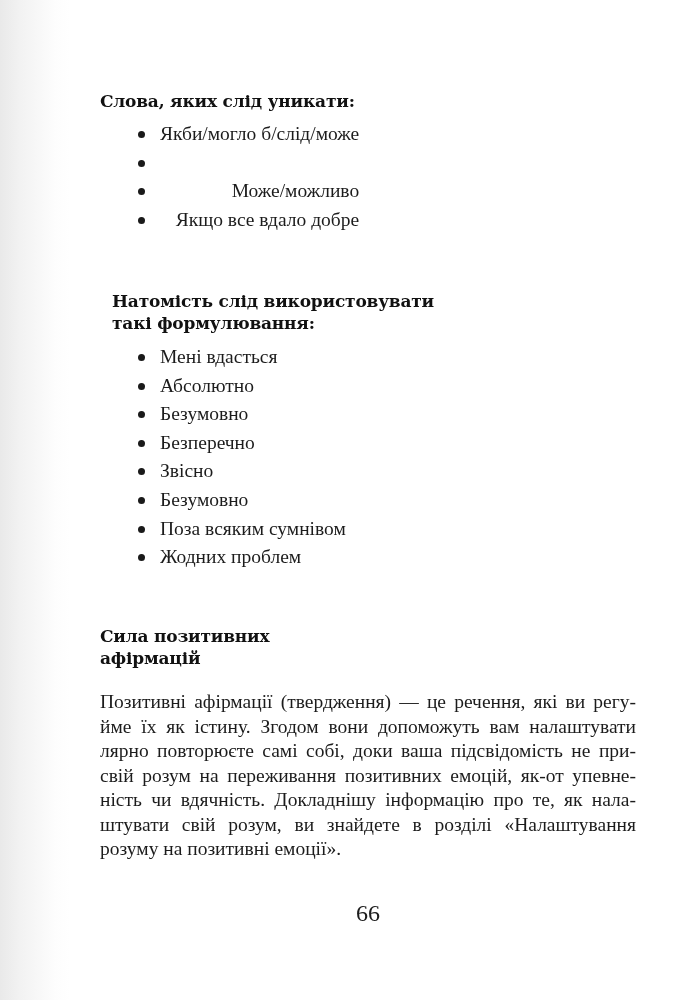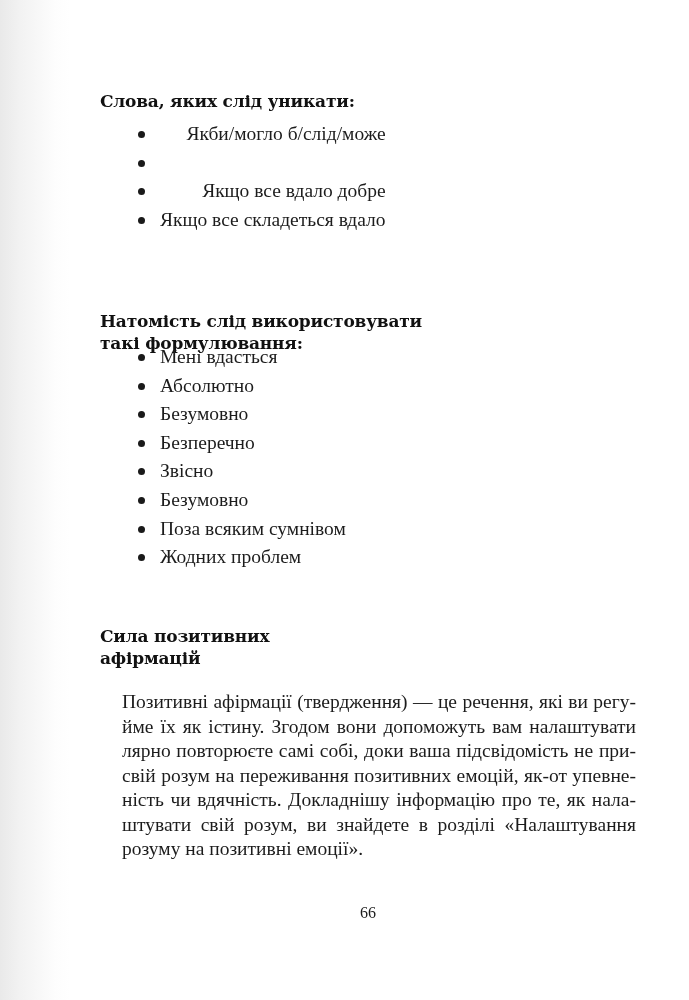--- a/index.html
+++ b/index.html
@@ -25,21 +25,21 @@
   .heading {
     font-family: "DejaVu Serif", serif;
     font-weight: bold;
     font-size: 17px;
     line-height: 22px;
     margin: 0;
     color: #111;
     letter-spacing: -0.2px;
   }
   .h1 { position: absolute; top: 90px; left: 0; }
-  .h2 { position: absolute; top: 290px; left: 0; margin-top: 20px; }
+  .h2 { position: absolute; top: 290px; left: 12px; }
   .h3 { position: absolute; top: 625px; left: 0; }
 
   .list {
     position: absolute;
     left: 0;
     margin: 0;
     padding: 0;
     list-style: none;
   }
   .list1 { top: 120px; text-align: right; }
@@ -71,48 +71,47 @@
     font-size: 19.5px;
     line-height: 24.5px;
     text-align: justify;
     color: #1c1c1c;
   }
   .para .ln {
     display: block;
     text-align: justify;
     text-align-last: justify;
     white-space: nowrap;
-    margin-left: 22px;
   }
   .para .ln.last {
     text-align-last: left;
   }
   .page-number {
     position: absolute;
     top: 901px;
     left: 0;
     width: 536px;
     text-align: center;
-    font-size: 16px;
+    font-size: 24px;
     line-height: 24px;
     color: #1c1c1c;
   }
 </style>
 </head>
 <body>
 
 <div class="page">
 
   <h2 class="heading h1">Слова, яких слід уникати:</h2>
 
   <ul class="list list1">
     <li><span class="bullet"></span><span>Якби/могло б/слід/може</span></li>
     <li><span class="bullet"></span></li>
+    <li><span class="bullet"></span><span>Може/можливо</span></li>
     <li><span class="bullet"></span><span>Якщо все вдало добре</span></li>
-    <li><span class="bullet"></span><span>Якщо все складеться вдало</span></li>
   </ul>
 
   <h2 class="heading h2">
     <span>Натомість слід використовувати</span><br>
     <span>такі формулювання:</span>
   </h2>
 
   <ul class="list list2">
     <li><span class="bullet"></span><span>Мені вдасться</span></li>
     <li><span class="bullet"></span><span>Абсолютно</span></li>

